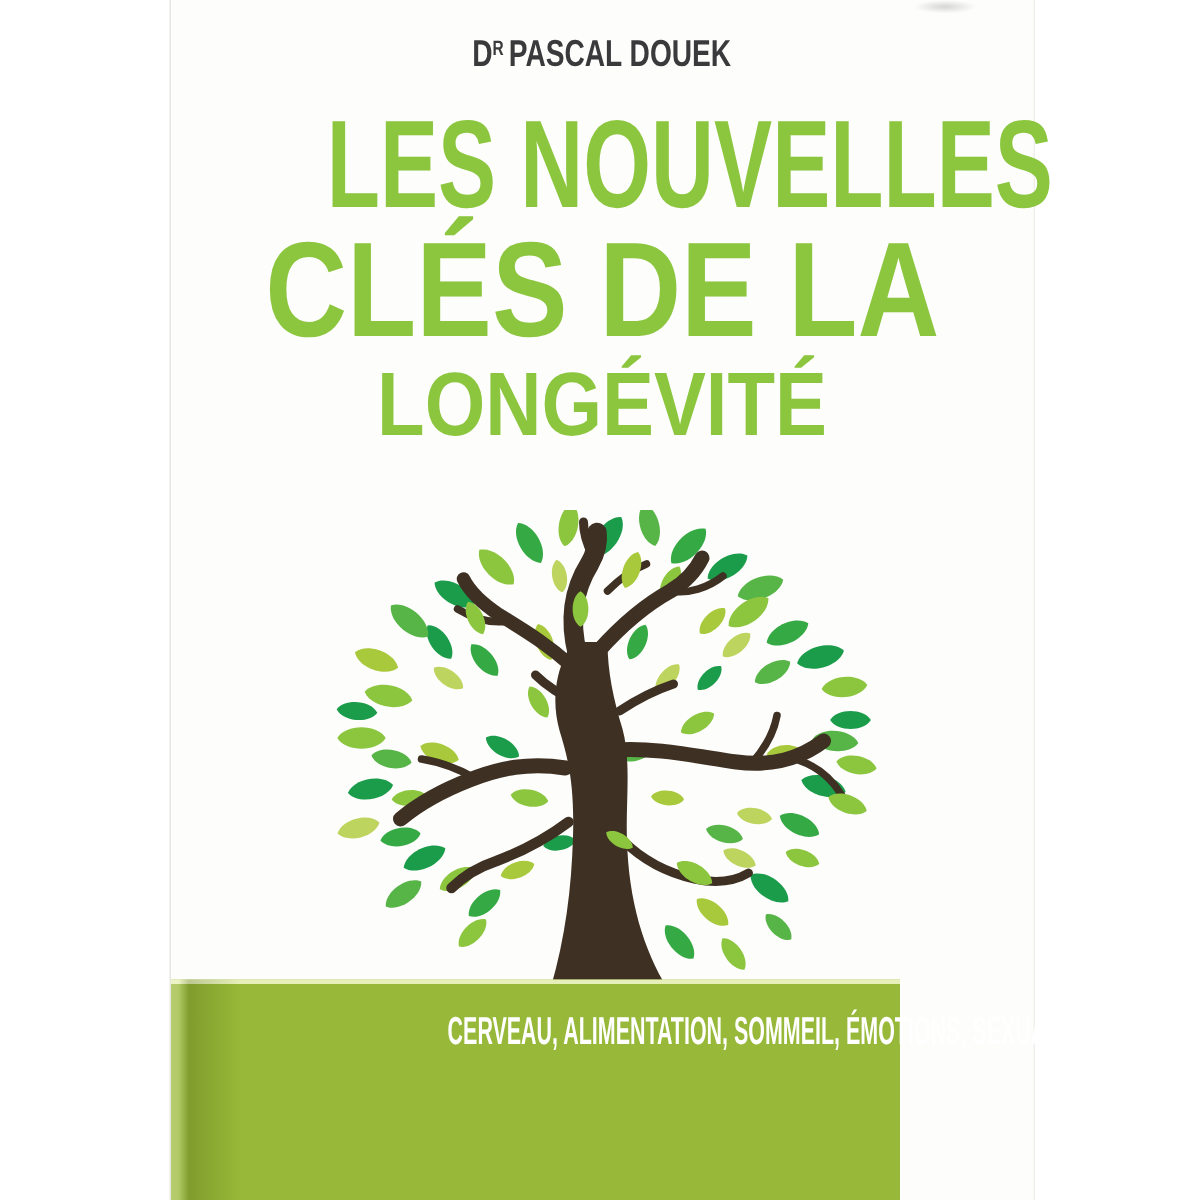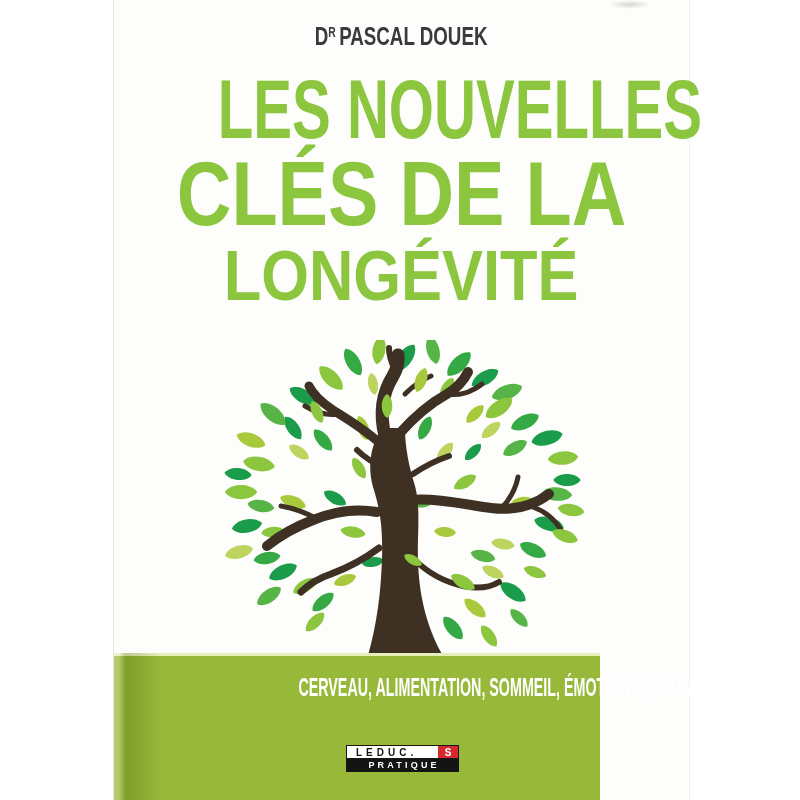--- a/index.html
+++ b/index.html
@@ -10,21 +10,21 @@
   .squeeze{display:inline-block;white-space:nowrap;transform-origin:50% 50%;}
   .author{position:absolute;left:0;right:0;top:24px;text-align:center;line-height:1;
           font-size:25px;font-weight:bold;color:var(--author-text,#3a3a3c);}
   .author .squeeze{transform:scaleX(0.75);}
   .author sup{font-size:0.55em;vertical-align:0.55em;letter-spacing:0;}
   .author .name{margin-left:0.18em;}
   .title-line{position:absolute;left:0;right:0;text-align:center;line-height:1;
               font-weight:bold;color:var(--title-green,#8cc63f);}
   .t1{top:68px;font-size:83px;}  .t1 .squeeze{transform:scaleX(0.70);}
   .t2{top:149px;font-size:90px;} .t2 .squeeze{transform:scaleX(0.84);}
-  .t3{top:240px;font-size:71px;} .t3 .squeeze{transform:scaleX(0.865);}
+  .t3{top:240px;font-size:60px;} .t3 .squeeze{transform:scaleX(0.865);}
   .tree{position:absolute;left:102px;top:340px;width:376px;height:322px;}
   .banner{position:absolute;left:0;top:653px;width:486px;height:147px;
           background:var(--banner-green,#97b838);z-index:3;}
   .banner::before{content:"";position:absolute;left:0;top:0;right:0;height:3px;
           background:rgba(250,252,216,0.8);}
   .banner::after{content:"";position:absolute;left:0;top:0;bottom:0;width:46px;
           background:linear-gradient(90deg,rgba(255,255,240,0.30) 0px,rgba(255,255,240,0.25) 5px,
                      rgba(45,60,5,0.22) 12px,rgba(45,60,5,0.0) 46px);}
   .subtitle{position:absolute;left:0;right:0;text-align:center;line-height:1;
             font-size:26px;font-weight:bold;color:var(--subtitle-text,#ffffff);}
@@ -160,23 +160,16 @@
           <path d="M0,-17 C10,-11 10,11 0,17 C-10,11 -10,-11 0,-17 Z" transform="translate(444 532) rotate(95) scale(0.65)" fill="#a9c93c"></path>
           <path d="M0,-17 C10,-11 10,11 0,17 C-10,11 -10,-11 0,-17 Z" transform="translate(412 560) rotate(120) scale(0.6)" fill="#8cc63f"></path>
         </g>
     </svg>
 
     <div class="banner">
       <div class="subtitle s1">
         <span class="squeeze">CERVEAU, ALIMENTATION, SOMMEIL, ÉMOTIONS, SEXUALITÉ... :</span>
       </div>
 
-      <div class="logo">
-        <div class="logo-top">
-          <span class="logo-letters">LEDUC.</span>
-          <span class="logo-s">S</span>
-        </div>
-        <div class="logo-bottom">PRATIQUE</div>
-      </div>
     </div>
 
   </div>
 </div>
 
 </body></html>

